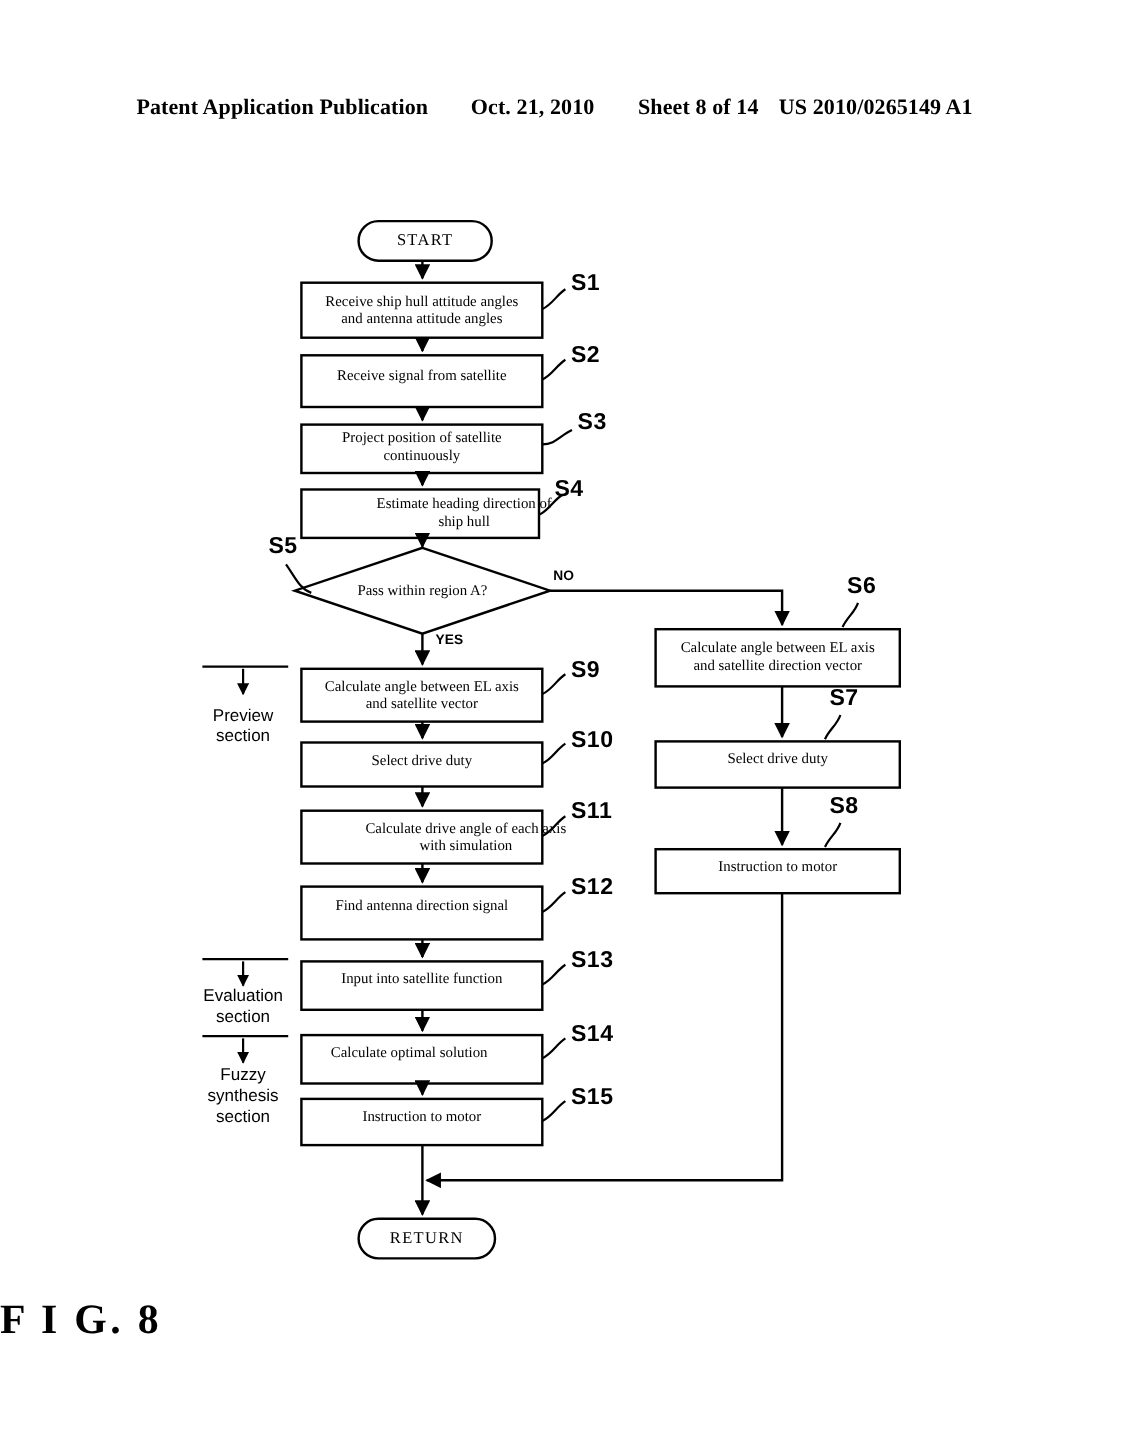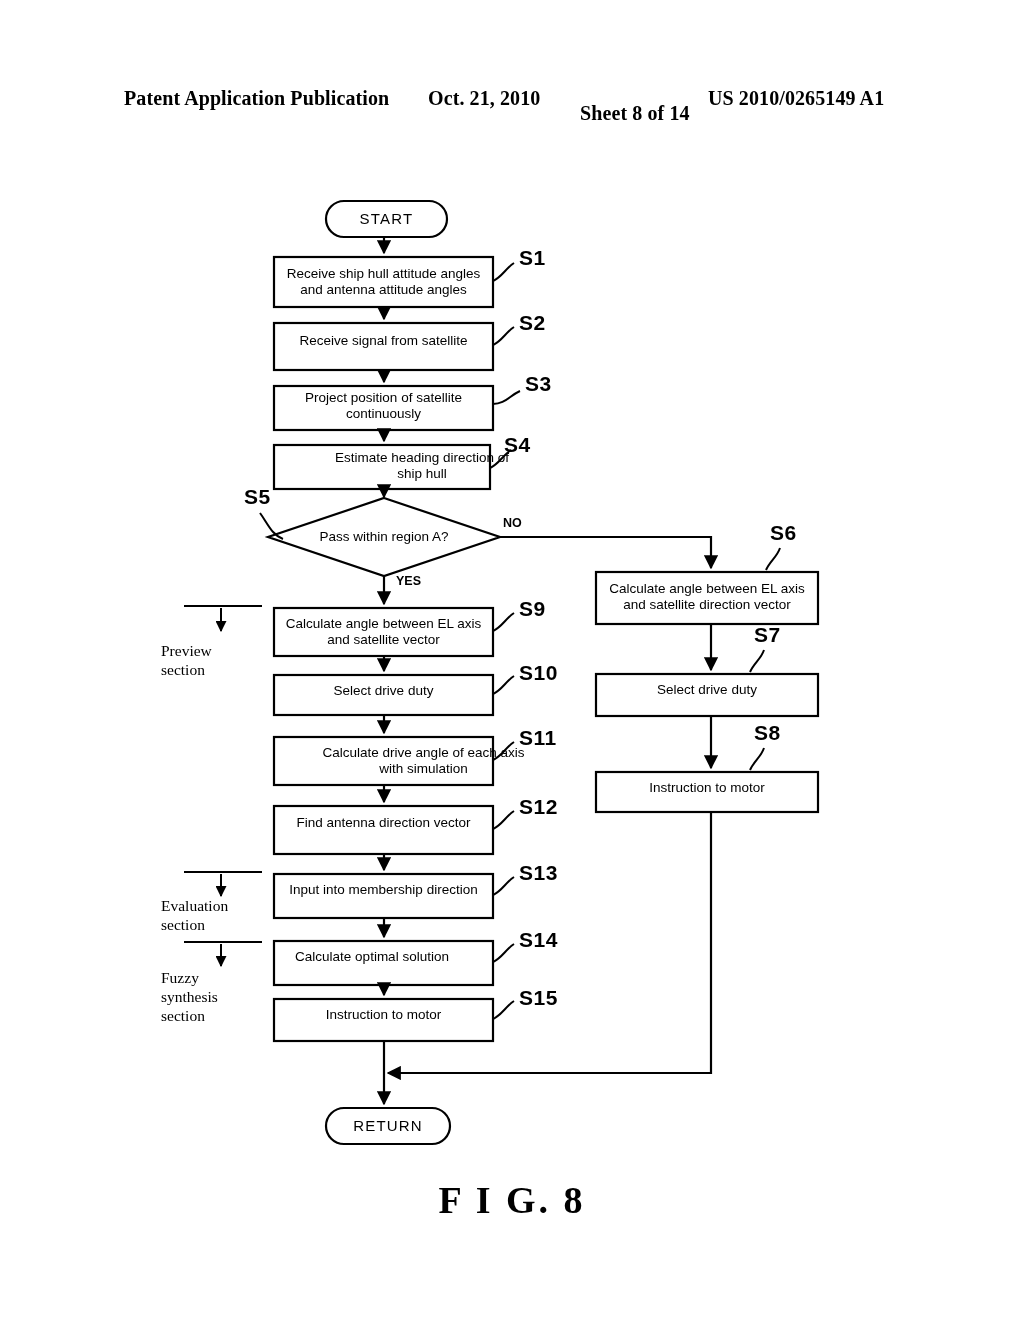--- a/index.html
+++ b/index.html
@@ -25,40 +25,40 @@
     width: 848px;
     height: 28px;
     font-family: "Liberation Serif", serif;
     font-weight: bold;
     font-size: 20px;
     letter-spacing: 0.1px;
     white-space: nowrap;
   }
   .hdr-pub   { position: absolute; left: 124px; top: 3px; }
   .hdr-date  { position: absolute; left: 428px; top: 3px; }
-  .hdr-sheet { position: absolute; left: 580px; top: 18px; }
+  .hdr-sheet { position: absolute; left: 580px; top: 3px; }
   .hdr-num   { position: absolute; left: 708px; top: 3px; }
 
   
   #chart-svg {
     position: absolute;
     left: 0;
     top: 0;
     width: 1024px;
     height: 1320px;
   }
 
   
   .node-text {
     position: absolute;
     display: flex;
     align-items: center;
     justify-content: center;
     text-align: center;
-    font-family: Liberation Sans, sans-serif;
+    font-family: Liberation Serif, serif;
     font-size: 13.5px;
     line-height: 16px;
     color: #000;
     pointer-events: none;
     white-space: pre-line;
   }
   .term-text {
     font-size: 15px;
     letter-spacing: 1.2px;
   }
@@ -72,32 +72,33 @@
   }
   .edge-label {
     position: absolute;
     font-family: "Liberation Sans", sans-serif;
     font-weight: bold;
     font-size: 12.5px;
     color: #000;
   }
   .section-label {
     position: absolute;
-    font-family: Liberation Serif, serif;
+    text-align: center;
+    font-family: Liberation Sans, sans-serif;
     font-size: 15.5px;
     line-height: 19px;
     color: #000;
     white-space: pre-line;
   }
   .fig-caption {
     position: absolute;
     left: 0;
     top: 1178px;
     width: 1024px;
-    text-align: center;
+    text-align: left;
     font-family: "Liberation Serif", serif;
     font-weight: bold;
     font-size: 38px;
     letter-spacing: 3px;
     color: #000;
   }
 </style>
 </head>
 <body>
 
@@ -206,22 +207,22 @@
 <div class="node-text" style="left:274px; top:445px; width:216px; height:42px;padding-left:40px;">Estimate heading direction of
 ship hull</div>
 
 <div class="node-text" style="left:268px; top:520px; width:232px; height:34px;">Pass within region A?</div>
 
 <div class="node-text" style="left:274px; top:608px; width:219px; height:48px;">Calculate angle between EL axis
 and satellite vector</div>
 <div class="node-text" style="left:274px; top:675px; width:219px; height:32px;">Select drive duty</div>
 <div class="node-text" style="left:274px; top:737px; width:219px; height:48px;padding-left:40px;">Calculate drive angle of each axis
 with simulation</div>
-<div class="node-text" style="left:274px; top:806px; width:219px; height:34px;">Find antenna direction vector</div>
-<div class="node-text" style="left:274px; top:874px; width:219px; height:32px;">Input into membership direction</div>
+<div class="node-text" style="left:274px; top:806px; width:219px; height:34px;">Find antenna direction signal</div>
+<div class="node-text" style="left:274px; top:874px; width:219px; height:32px;">Input into satellite function</div>
 <div class="node-text" style="left:274px; top:941px; width:196px; height:32px;">Calculate optimal solution</div>
 <div class="node-text" style="left:274px; top:999px; width:219px; height:32px;">Instruction to motor</div>
 
 <div class="node-text" style="left:596px; top:574px; width:222px; height:46px;">Calculate angle between EL axis
 and satellite direction vector</div>
 <div class="node-text" style="left:596px; top:674px; width:222px; height:32px;">Select drive duty</div>
 <div class="node-text" style="left:596px; top:772px; width:222px; height:32px;">Instruction to motor</div>
 
 <div class="edge-label" style="left:503px; top:516px;">NO</div>
 <div class="edge-label" style="left:396px; top:574px;">YES</div>

